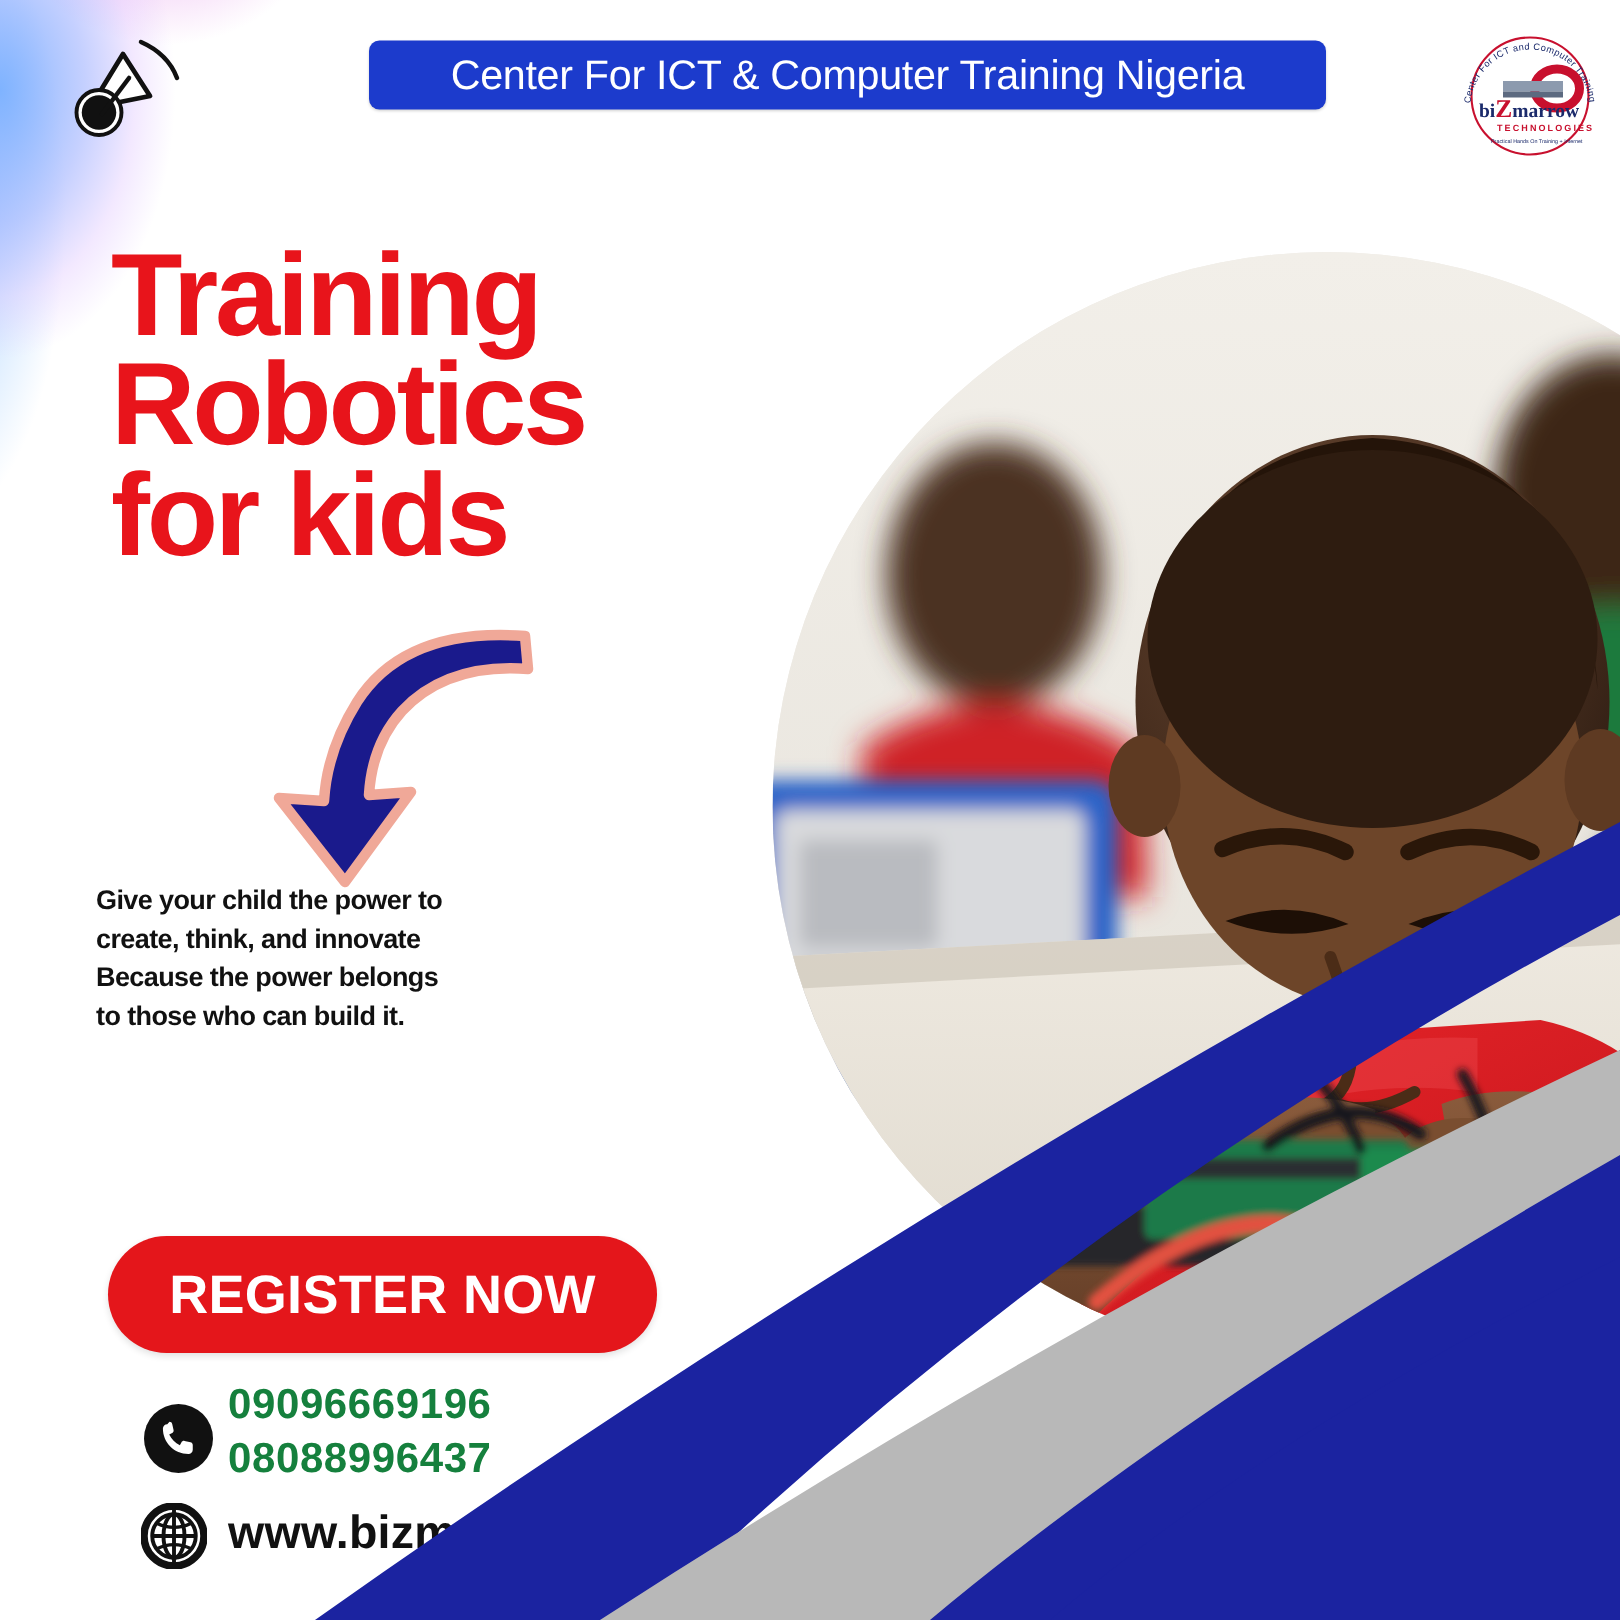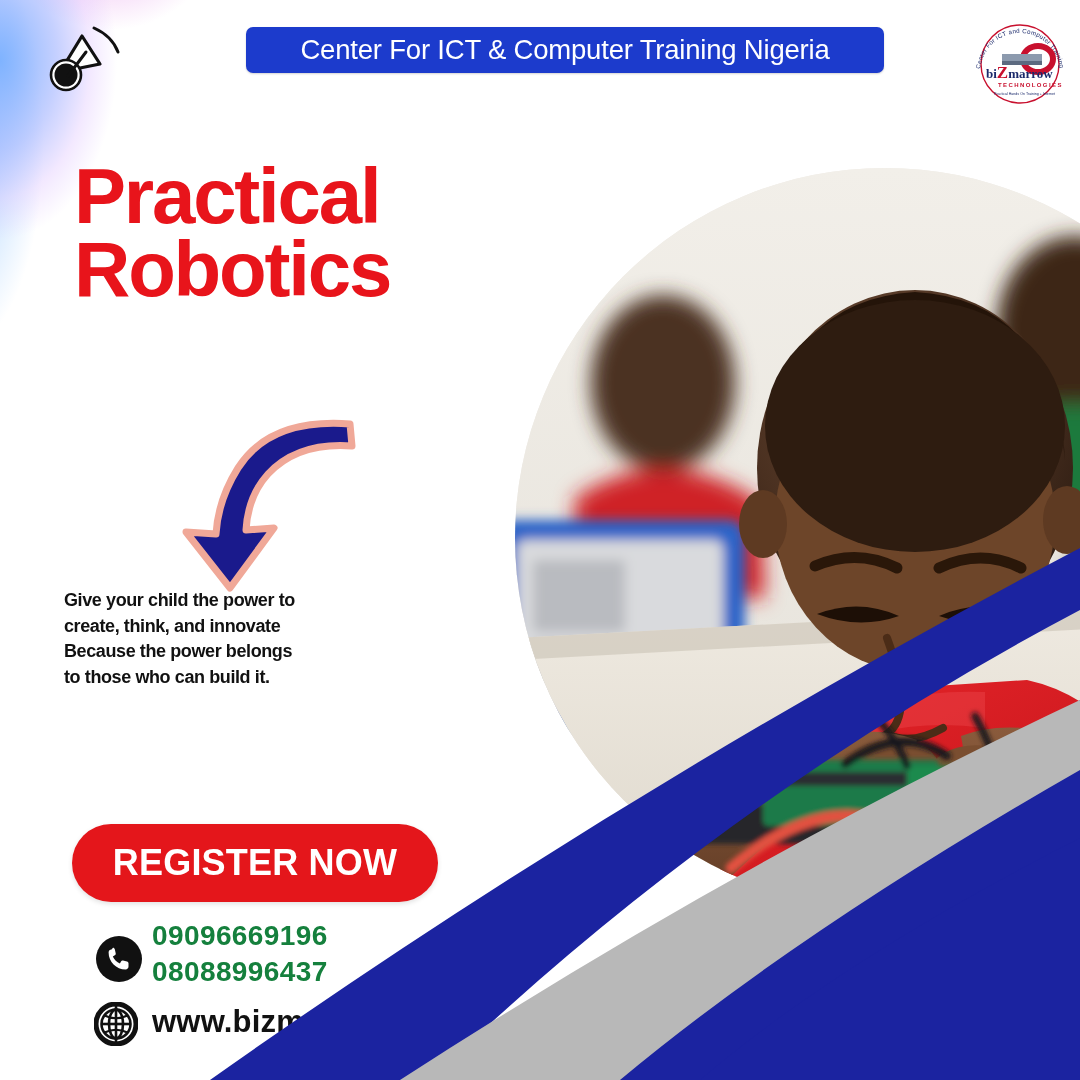--- a/index.html
+++ b/index.html
@@ -266,22 +266,23 @@
         <path d="M330 596 Q386 556 432 588" stroke="#15171a" stroke-width="8" fill="none" stroke-linecap="round"></path>
         <path d="M548 598 Q612 572 684 600" stroke="#e8a13a" stroke-width="9" fill="none" stroke-linecap="round"></path>
         <path d="M556 622 Q624 600 692 624" stroke="#f0f0ef" stroke-width="7" fill="none" stroke-linecap="round"></path>
         <path d="M352 540 Q380 566 392 598" stroke="#15171a" stroke-width="7" fill="none" stroke-linecap="round"></path>
         <path d="M460 548 Q476 576 482 604" stroke="#15171a" stroke-width="7" fill="none" stroke-linecap="round"></path>
       </g>
     </svg>
   </div>
 
   <div class="headline">
-    <div>Practical</div>
+    <div>Training</div>
     <div>Robotics</div>
+    <div>for kids</div>
   </div>
 
   <svg class="arrow" viewBox="0 0 210 180">
     <path d="M198 12 Q118 6 86 56 Q66 88 64 122 L34 120 L78 176 L122 116 L94 118 Q96 84 116 62 Q146 30 200 34 Z" fill="#1A1A8C" stroke="#F0A898" stroke-width="7" stroke-linejoin="round"></path>
   </svg>
 
   <div class="body-copy">
     <div>Give your child the power to</div>
     <div>create, think, and innovate</div>
     <div>Because the power belongs</div>

